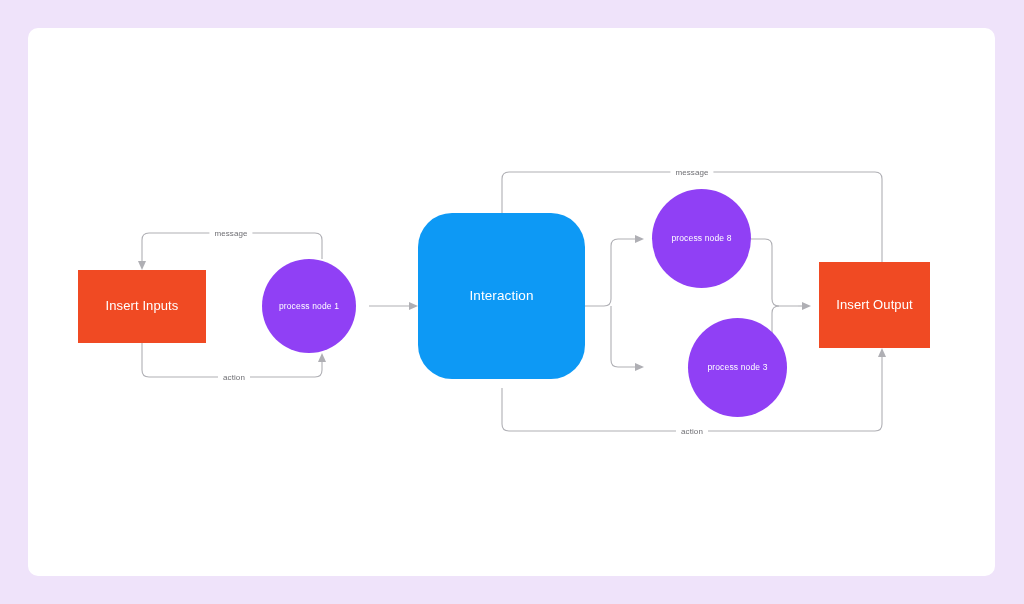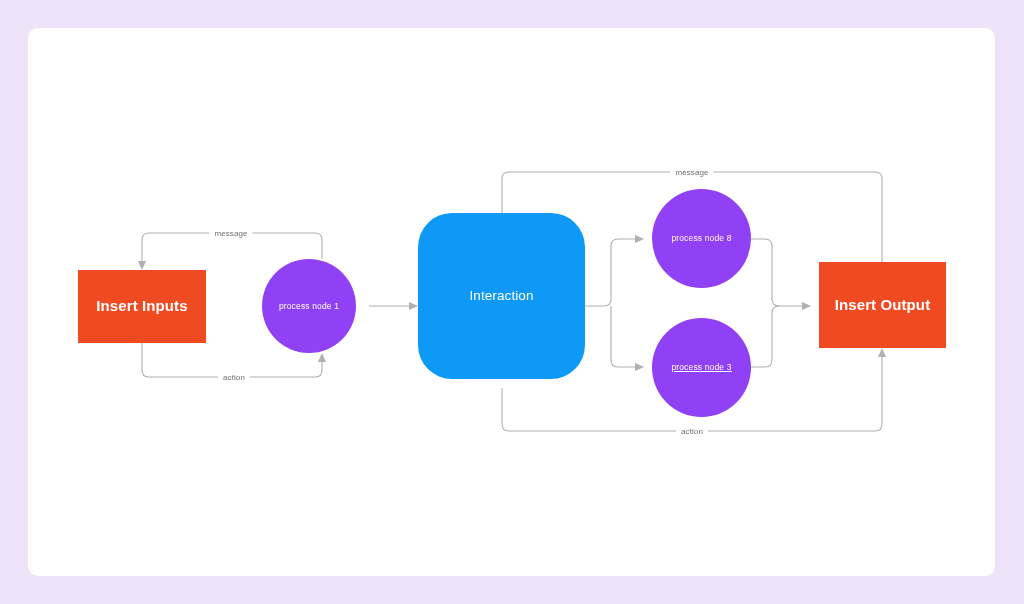--- a/index.html
+++ b/index.html
@@ -60,36 +60,35 @@
     align-items: center;
     justify-content: center;
     text-align: center;
     color: #FFFFFF;
     line-height: 1.25;
   }
 
   
   .node-rect {
     background: #F04A23;
-    font-size: 15px;
+    font-size: 13px;
     letter-spacing: 0.1px;
-    font-weight: bold;
   }
 
   #node-insert-inputs {
     left: 78px;
     top: 270px;
     width: 128px;
     height: 73px;
   }
 
   #node-insert-output {
     left: 819px;
     top: 262px;
-    width: 127px;
+    width: 111px;
     height: 86px;
   }
 
   
   #node-interaction {
     left: 418px;
     top: 213px;
     width: 167px;
     height: 166px;
     background: #0D99F5;
@@ -114,25 +113,24 @@
   }
 
   #node-process-2 {
     left: 652px;
     top: 189px;
     width: 99px;
     height: 99px;
   }
 
   #node-process-3 {
-    left: 652px;
+    left: 688px;
     top: 318px;
     width: 99px;
     height: 99px;
-    text-decoration: underline;
   }
 
   
   .edge-label {
     position: absolute;
     font-size: 8px;
     color: #6E6E73;
     background: #FFFFFF;
     padding: 0 5px;
     white-space: nowrap;

